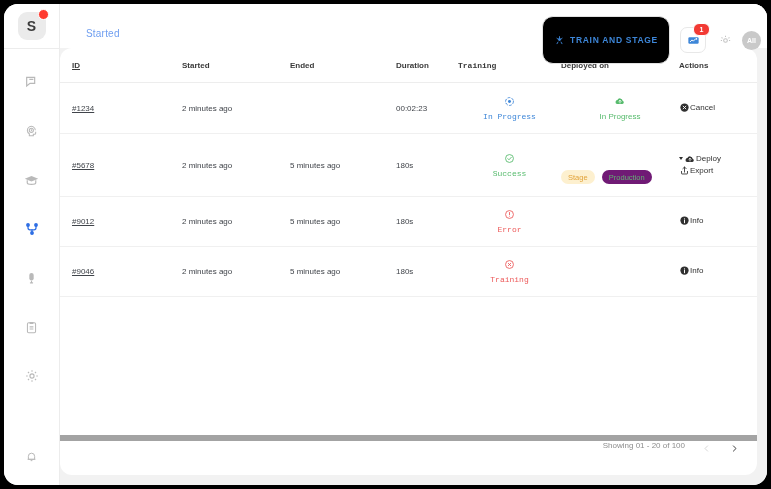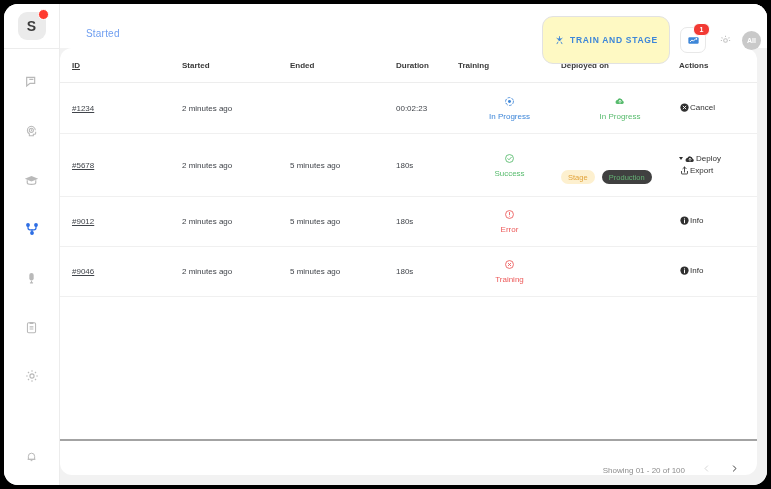--- a/index.html
+++ b/index.html
@@ -131,21 +131,21 @@
     right: 6px;
     top: 12px;
     display: flex;
     align-items: center;
     gap: 10px;
   }
   .pill {
     height: 22px;
     border: 1px solid #e2e2e2;
     border-radius: 11px;
-    background: #fef9c3;
+    background: #000000;
     display: flex;
     align-items: center;
     gap: 5px;
     padding: 12px 11px;
     font-size: 8.5px;
     font-weight: bold;
     letter-spacing: .7px;
     color: #3d86d8;
     cursor: pointer;
     white-space: nowrap;
@@ -233,41 +233,41 @@
     padding: 12px 0;
     border-bottom: 1px solid #f0f0f0;
     color: #40444a;
     font-size: 8px;
     vertical-align: middle;
   }
   .c-id     { width: 110px; padding-left: 12px !important; text-decoration: underline; }
   .c-start  { width: 108px; }
   .c-end    { width: 106px; margin-left: 16px; }
   .c-dur    { width: 62px; }
-  .c-train  { width: 103px; }
+  .c-train  { width: 103px; font-family: Liberation Mono, monospace; }
   .c-dep    { width: 118px; }
   .c-act    { width: auto; }
 
   .cellflex { display: flex; align-items: center; gap: 5px; flex-direction: column; }
   .stat-txt { font-size: 8px; }
   .blue   { color: #3d86d8; }
   .green  { color: #57bb6d; }
   .red    { color: #ed5a5a; text-align: right; }
 
   .chip {
     display: inline-flex;
     align-items: center;
     height: 14px;
     padding: 0 7px;
     border-radius: 8px;
     font-size: 7.5px;
     margin-right: 5px;
   }
   .chip-stage { background: #fdf0cf; color: #e2a33a; }
-  .chip-prod  { background: #404040; color: #63b073; margin-top: 24px; }
+  .chip-prod  { background: #701a75; color: #63b073; margin-top: 24px; }
 
   .act {
     display: inline-flex;
     align-items: center;
     margin-right: 14px;
     color: #303030;
     font-size: 8px;
     cursor: pointer;
     white-space: nowrap;
   }
@@ -275,24 +275,24 @@
     width: 0; height: 0;
     border-left: 2.5px solid transparent;
     border-right: 2.5px solid transparent;
     border-top: 3.5px solid #303030;
     margin-right: 1px;
   }
 
   
   .tfoot {
     margin-top: auto;
-    border-top: 2px solid #a3a3a3;
+    border-top: 6px solid #a3a3a3;
     height: 34px;
     display: flex;
-    align-items: flex-end;
+    align-items: flex-start;
     justify-content: flex-end;
     padding-right: 16px;
     gap: 14px;
   }
   .showing { font-size: 8px; color: #8d8d8d; }
   .pg {
     width: 14px; height: 14px;
     display: flex; align-items: center; justify-content: center;
     cursor: pointer;
     color: #2b2b2b;

